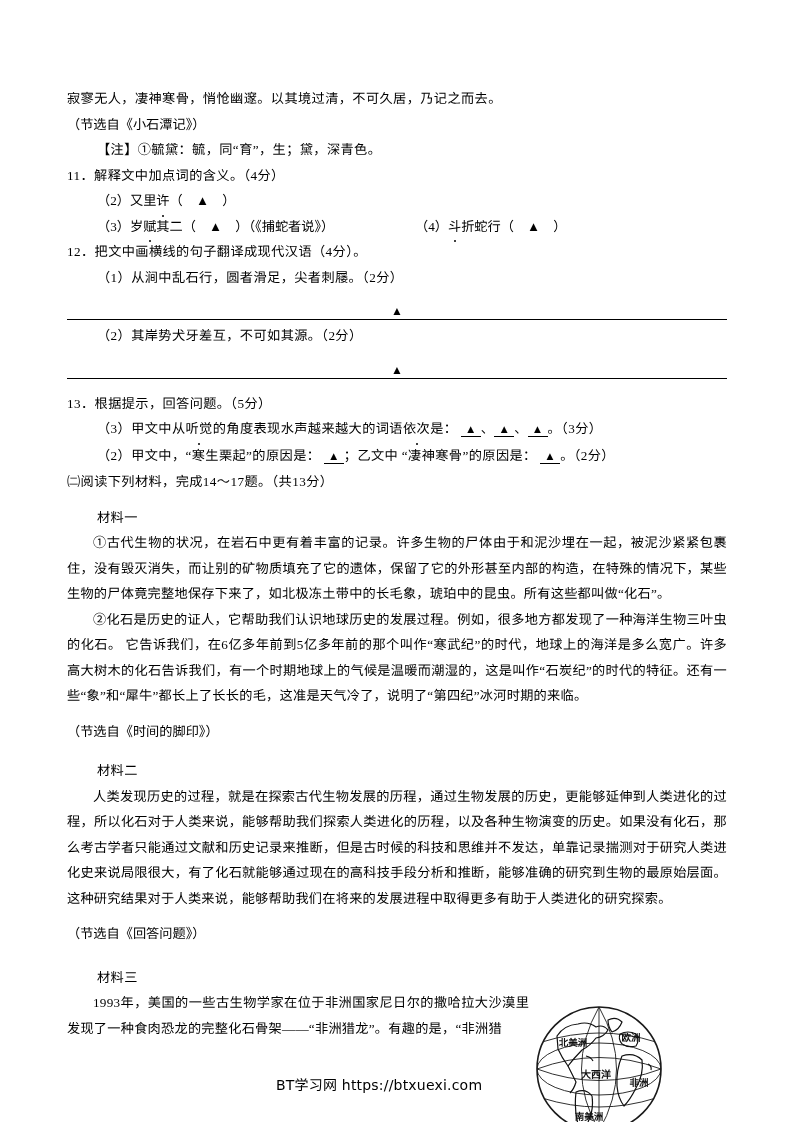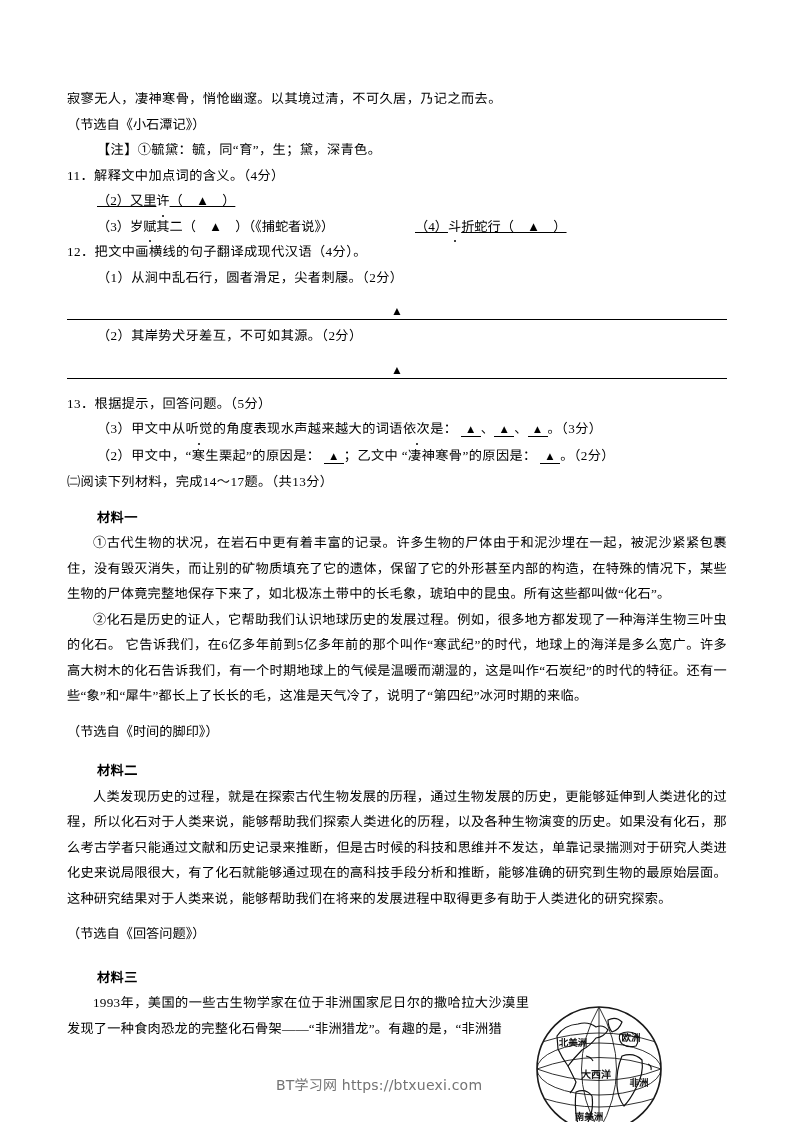--- a/index.html
+++ b/index.html
@@ -35,21 +35,21 @@
   }
   .para {
     font-size: 13.2px;
     line-height: 25.5px;
     letter-spacing: 0.25px;
     text-align: justify;
     text-justify: inter-ideograph;
   }
   .indent2 { text-indent: 26px; }
   .pad-left-2 { padding-left: 30px; }
-  .bold { font-weight: bold; }
+  .bold { font-weight: normal; }
 
   .src {
     font-size: 13.2px;
     line-height: 25.5px;
     text-align: left;
     padding-right: 6px;
   }
   .gap-10 { height: 10px; }
   .gap-14 { height: 14px; }
   .gap-18 { height: 18px; }
@@ -98,21 +98,21 @@
   }
 
   
   .qrow {
     display: flex;
     font-size: 13.2px;
     line-height: 25.5px;
     white-space: nowrap;
   }
   .qcol-a { width: 318px; flex: 0 0 318px; }
-  .qcol-b { flex: 1 1 auto; text-decoration: underline; }
+  .qcol-b { flex: 1 1 auto; }
 
   
   .mat3-body {
     position: relative;
   }
   .globe-float {
     float: right;
     width: 185px;
     height: 152px;
     shape-outside: circle(46% at 38% 52%);
@@ -127,21 +127,21 @@
     height: 150px;
   }
 
   
   .watermark {
     position: absolute;
     left: 276px;
     top: 1074px;
     font-family: "DejaVu Sans", "Liberation Sans", sans-serif;
     font-size: 14px;
-    color: #737373;
+    color: #000000;
     letter-spacing: 0.2px;
     white-space: nowrap;
   }
 </style>
 </head>
 <body>
 
 <div class="page">
 
   <div class="content">

